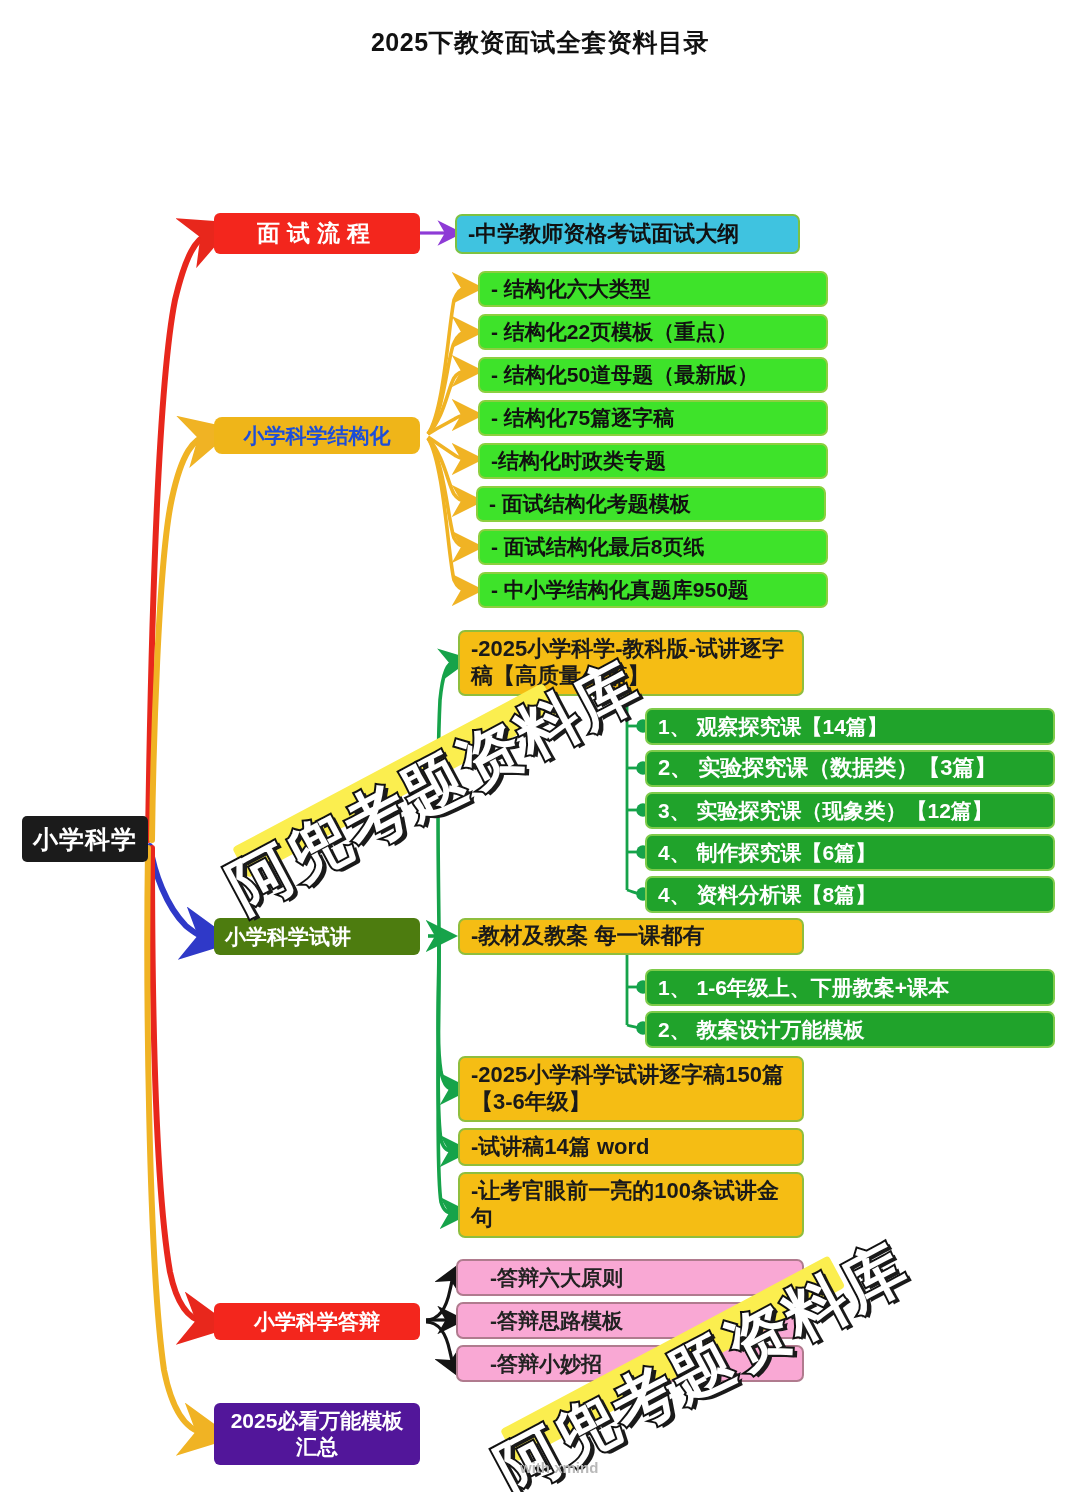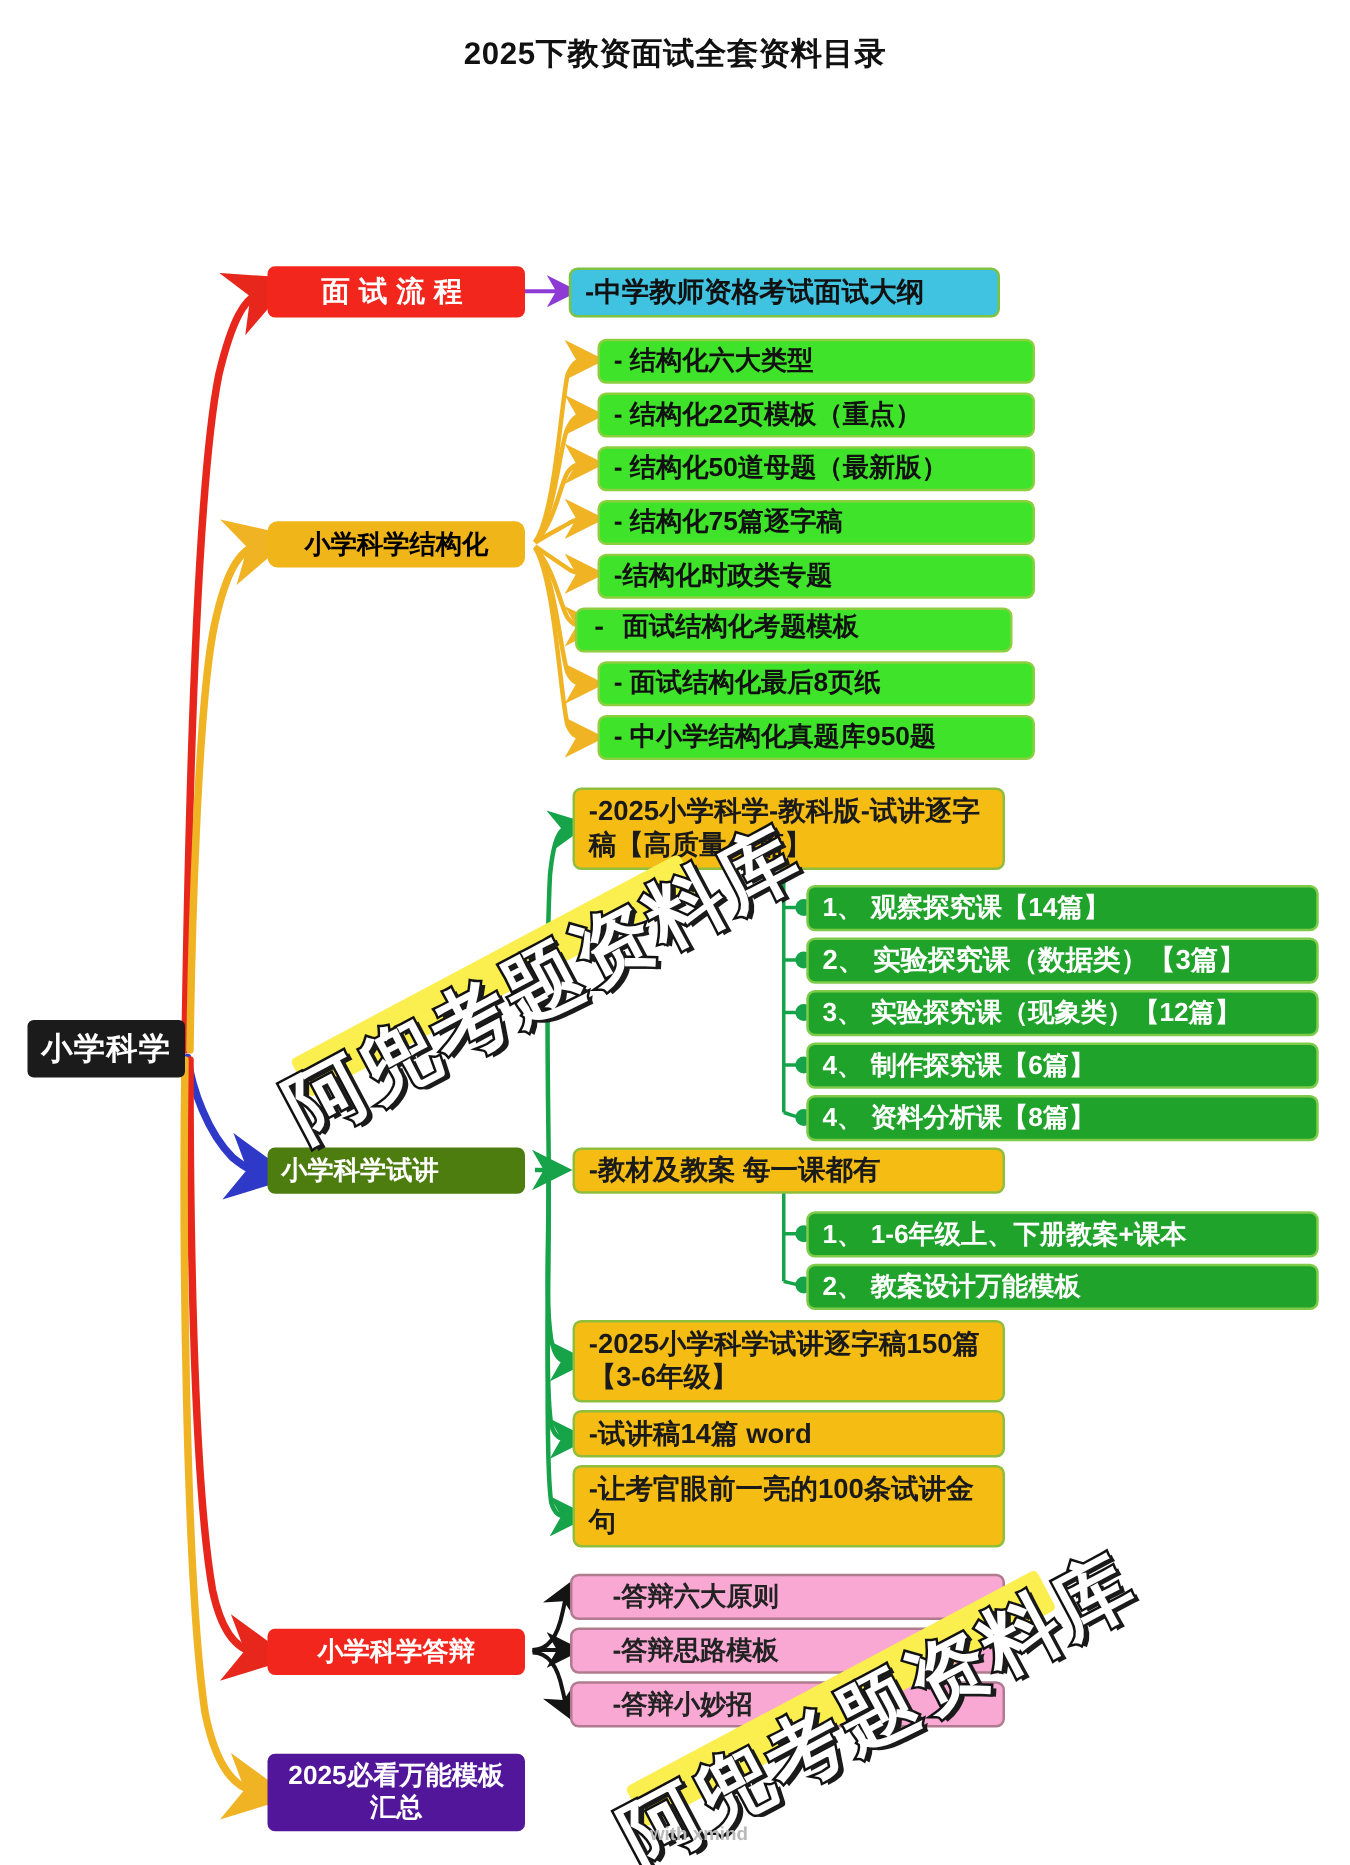--- a/index.html
+++ b/index.html
@@ -33,21 +33,21 @@
   
   .n-root {
     background: #1b1b1b; color: #fff;
     font-size: 25px; border-radius: 5px;
     letter-spacing: 1px;
     justify-content: center;
   }
 
   
   .n-red   { background: #f3261d; color: #fff; border-radius: 6px; justify-content: center; }
-  .n-yellow{ background: #efb519; color: #000000; border-radius: 8px; justify-content: center; }
+  .n-yellow{ background: #efb519; color: #1d4ed8; border-radius: 8px; justify-content: center; }
   .n-blue  { background: #4d7c0f; color: #fff; border-radius: 6px; justify-content: flex-start; }
   .n-purple{ background: #52169a; color: #fff; border-radius: 6px; justify-content: center; text-align:center; }
 
   
   .n-cyan   { background: #3fc3e0; color: #111; border: 2px solid #7dc242; font-weight: 600; }
   .n-green  { background: #3ee32a; color: #111; border: 2px solid #8ccf3f; font-weight: 600; }
   .n-dgreen { background: #20a32b; color: #fff; border: 2px solid #7ecb4a; font-weight: 600; }
   .n-orange { background: #f5bd14; color: #1a1a1a; border: 2px solid #8fbe3d; font-weight: 700; }
   .n-pink   { background: #f9a8d4; color: #222; border: 2px solid #b07b8e; font-weight: 600; padding-left: 32px; }
 
@@ -166,21 +166,21 @@
   <div class="node n-green" style="left:478px; top:271px; width:350px; height:36px; font-size:21px;">
     <span>- 结构化六大类型</span></div>
   <div class="node n-green" style="left:478px; top:314px; width:350px; height:36px; font-size:21px;">
     <span>- 结构化22页模板（重点）</span></div>
   <div class="node n-green" style="left:478px; top:357px; width:350px; height:36px; font-size:21px;">
     <span>- 结构化50道母题（最新版）</span></div>
   <div class="node n-green" style="left:478px; top:400px; width:350px; height:36px; font-size:21px;">
     <span>- 结构化75篇逐字稿</span></div>
   <div class="node n-green" style="left:478px; top:443px; width:350px; height:36px; font-size:21px;">
     <span>-结构化时政类专题</span></div>
-  <div class="node n-green" style="left:460px; top:486px; width:350px; height:36px; font-size:21px;font-family:Liberation Mono, monospace;">
+  <div class="node n-green" style="left:476px; top:486px; width:350px; height:36px; font-size:21px;">
     <span>- 面试结构化考题模板</span></div>
   <div class="node n-green" style="left:478px; top:529px; width:350px; height:36px; font-size:21px;">
     <span>- 面试结构化最后8页纸</span></div>
   <div class="node n-green" style="left:478px; top:572px; width:350px; height:36px; font-size:21px;">
     <span>- 中小学结构化真题库950题</span></div>
 
   <div class="node n-blue" style="left:214px; top:918px; width:206px; height:37px; font-size:21px;">
     <span>小学科学试讲</span>
   </div>
 

